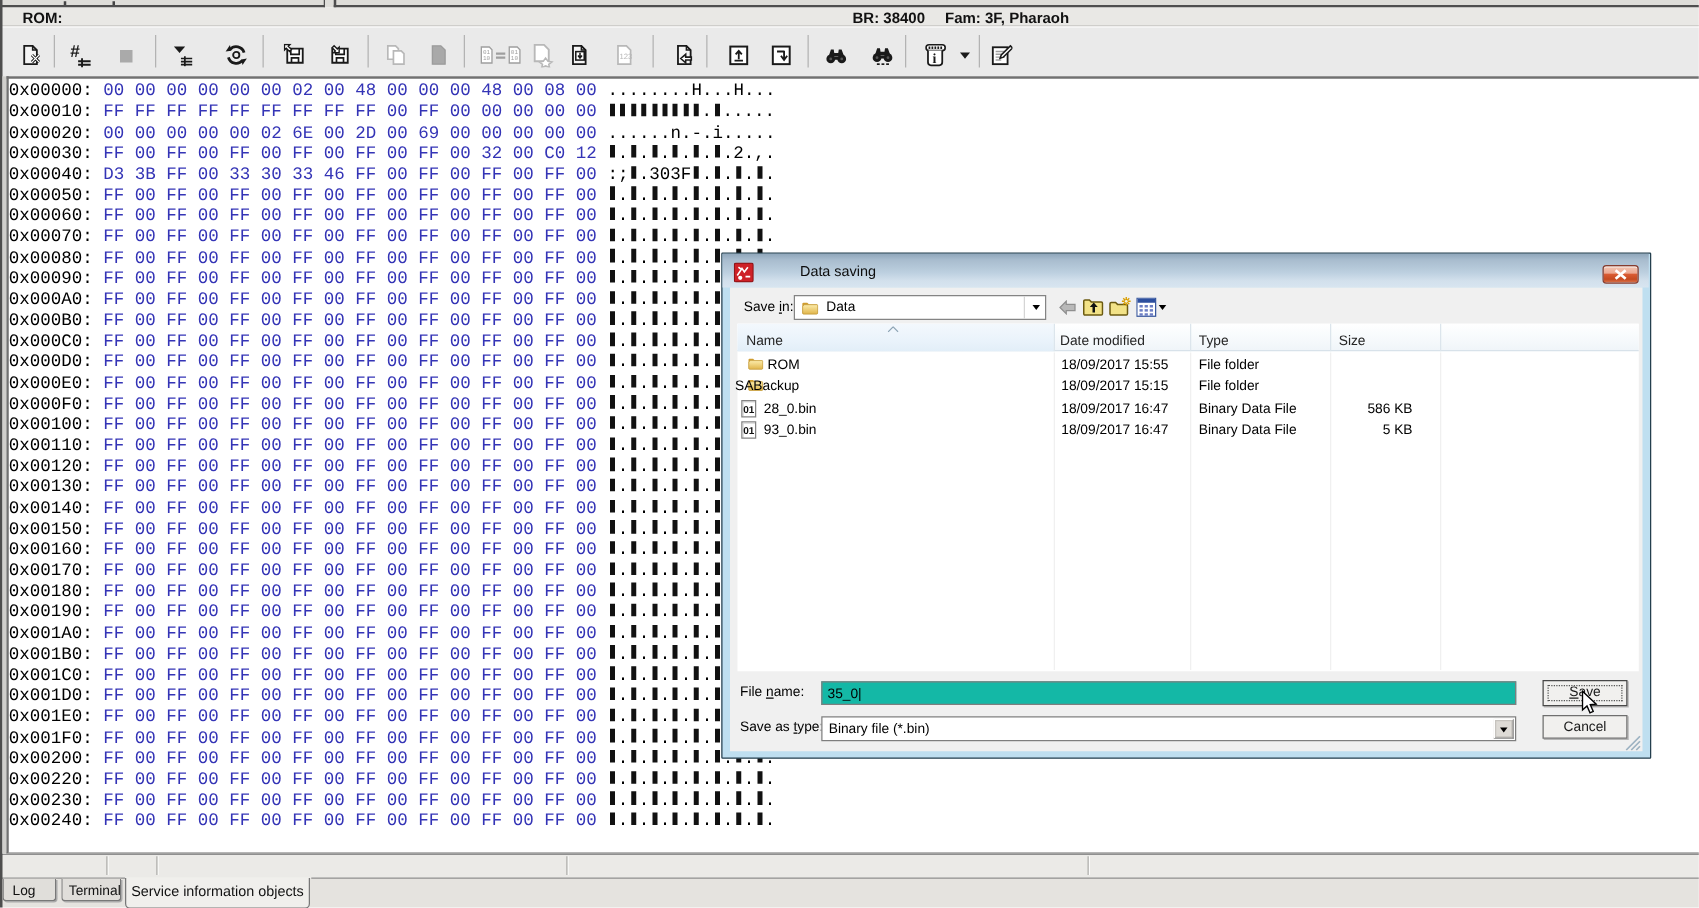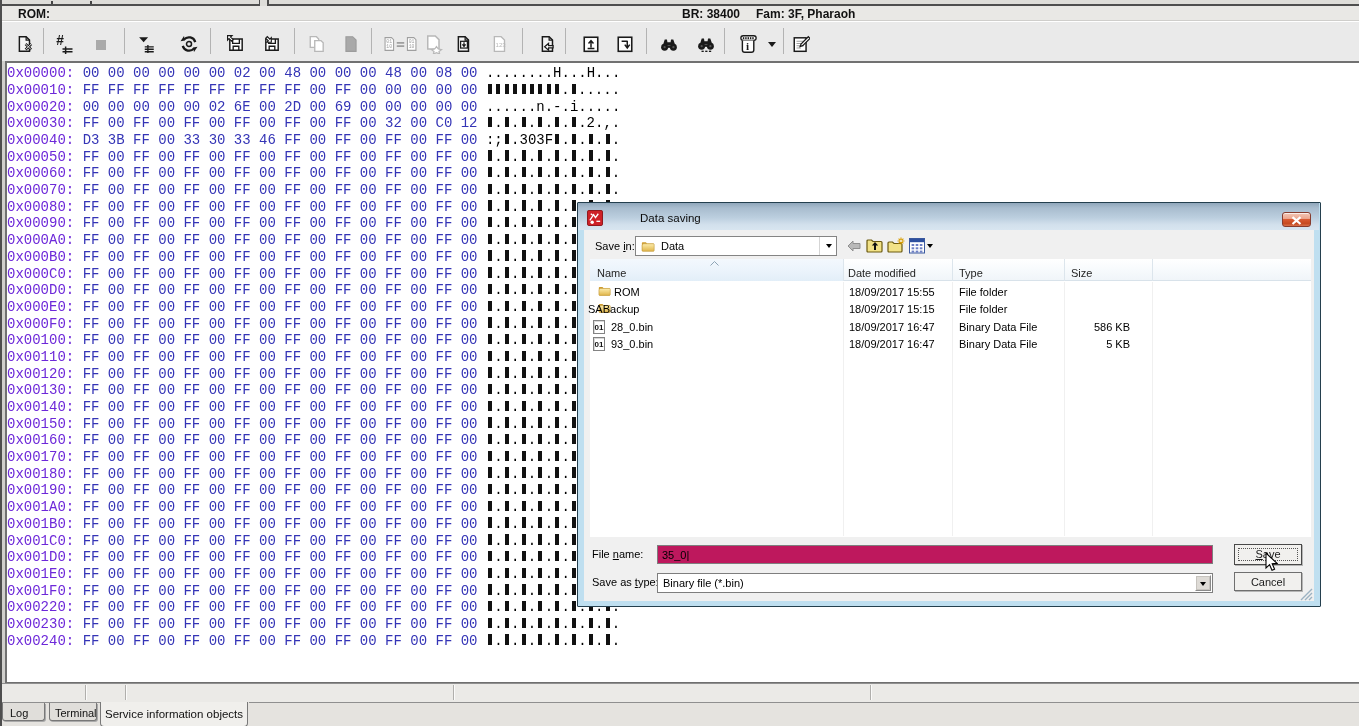--- a/index.html
+++ b/index.html
@@ -12,21 +12,21 @@
 #rombar span { position:absolute; top:1.2px; font:bold 12px "Liberation Sans"; color:#111; }
 
 #toolbar { position:absolute; left:0; top:22px; width:1359px; height:39px; background:#eaeaea; }
 .ts { position:absolute; top:6px; height:26px; width:1px; background:#b3b3b3; }
 
 #hexpanel { position:absolute; left:5px; top:61px; width:1354px; height:622px; background:#fff;
   border-top:2px solid #717171; border-left:2px solid #717171; border-bottom:1px solid #6f6f6f; }
 #hexpre { position:absolute; left:0px; top:2.3px; font:14px "Liberation Mono"; letter-spacing:0;
   line-height:16.7px; color:#000; }
 .hl { white-space:pre; height:16.7px; }
-.ha { color:#6d28d9;text-align:center; }
+.ha { color:#000000;text-align:center; }
 .hh { color:#3434b6; }
 .ht { color:#000; }
 b.q { display:inline-block; width:4px; height:10.4px; background:#111; margin:0 2.2px; }
 
 #status { position:absolute; left:0; top:683px; width:1359px; height:19px; background:#ebeae7;
   border-top:1px solid #8f8f8f; }
 #status .cell { position:absolute; top:4px; font:12px "Liberation Sans"; color:#161616; text-align:center;margin-top:16px; }
 #status .sep { position:absolute; top:1px; height:15px; width:1px; background:#b0afac; box-shadow:1px 0 0 #fbfbfa; }
 
 #tabbar { position:absolute; left:0; top:702px; width:1359px; height:24px; background:#e5e3df; }
@@ -54,21 +54,21 @@
 #lhead span { position:absolute; top:7.5px; font:11px "Liberation Sans"; color:#252525; }
 #lhead i { position:absolute; top:0; height:22px; width:1px; background:#dce5ec; }
 .gridv { position:absolute; top:23px; width:1px; height:254px; background:#f0f0f0; }
 .lrow { position:absolute; font:11px "Liberation Sans"; color:#000; }
 
 .btn { position:absolute; width:68px; height:21px; background:#f1f0ee;
   border:1px solid #6f6f6f; box-shadow:1px 1px 0 #b5b5b5;
   font:11px "Liberation Sans"; color:#1a1a1a; text-align:center; line-height:19px; }
 .btn.def { border:1.5px solid #484848; }
 .focus { position:absolute; left:3px; top:3px; right:3px; bottom:3px; border:1px dotted #555; }
-input.fld { position:absolute; border:1px solid #7e7e7e; background:#be185d; font:11px "Liberation Sans";
+input.fld { position:absolute; border:1px solid #7e7e7e; background:#14b8a6; font:11px "Liberation Sans";
   padding:0 0 0 4px; outline:none; }
 #combo2 { position:absolute; left:657px; top:573px; width:556px; height:20px; background:#fff;
   border:1px solid #7e7e7e; font:11px "Liberation Sans"; color:#000; line-height:18px; padding-left:5px; }
 #combo2 .ab { position:absolute; right:1px; top:1px; width:16px; height:16px; background:#dedbd6;
   border:1px solid #fff; border-right-color:#8a8a8a; border-bottom-color:#8a8a8a; box-shadow:0 0 0 1px #c6c3be inset; }
 .darr { position:absolute; width:0; height:0; border:3.5px solid transparent; border-top:4.5px solid #000; }
 </style></head>
 <body>
 
 <div id="sliver">
@@ -252,20 +252,21 @@
       <div class="hl"><span class="ha">0x00160:</span> <span class="hh">FF 00 FF 00 FF 00 FF 00 FF 00 FF 00 FF 00 FF 00</span> <span class="ht"><b class="q"></b>.<b class="q"></b>.<b class="q"></b>.<b class="q"></b>.<b class="q"></b>.<b class="q"></b>.<b class="q"></b>.<b class="q"></b>.</span></div>
       <div class="hl"><span class="ha">0x00170:</span> <span class="hh">FF 00 FF 00 FF 00 FF 00 FF 00 FF 00 FF 00 FF 00</span> <span class="ht"><b class="q"></b>.<b class="q"></b>.<b class="q"></b>.<b class="q"></b>.<b class="q"></b>.<b class="q"></b>.<b class="q"></b>.<b class="q"></b>.</span></div>
       <div class="hl"><span class="ha">0x00180:</span> <span class="hh">FF 00 FF 00 FF 00 FF 00 FF 00 FF 00 FF 00 FF 00</span> <span class="ht"><b class="q"></b>.<b class="q"></b>.<b class="q"></b>.<b class="q"></b>.<b class="q"></b>.<b class="q"></b>.<b class="q"></b>.<b class="q"></b>.</span></div>
       <div class="hl"><span class="ha">0x00190:</span> <span class="hh">FF 00 FF 00 FF 00 FF 00 FF 00 FF 00 FF 00 FF 00</span> <span class="ht"><b class="q"></b>.<b class="q"></b>.<b class="q"></b>.<b class="q"></b>.<b class="q"></b>.<b class="q"></b>.<b class="q"></b>.<b class="q"></b>.</span></div>
       <div class="hl"><span class="ha">0x001A0:</span> <span class="hh">FF 00 FF 00 FF 00 FF 00 FF 00 FF 00 FF 00 FF 00</span> <span class="ht"><b class="q"></b>.<b class="q"></b>.<b class="q"></b>.<b class="q"></b>.<b class="q"></b>.<b class="q"></b>.<b class="q"></b>.<b class="q"></b>.</span></div>
       <div class="hl"><span class="ha">0x001B0:</span> <span class="hh">FF 00 FF 00 FF 00 FF 00 FF 00 FF 00 FF 00 FF 00</span> <span class="ht"><b class="q"></b>.<b class="q"></b>.<b class="q"></b>.<b class="q"></b>.<b class="q"></b>.<b class="q"></b>.<b class="q"></b>.<b class="q"></b>.</span></div>
       <div class="hl"><span class="ha">0x001C0:</span> <span class="hh">FF 00 FF 00 FF 00 FF 00 FF 00 FF 00 FF 00 FF 00</span> <span class="ht"><b class="q"></b>.<b class="q"></b>.<b class="q"></b>.<b class="q"></b>.<b class="q"></b>.<b class="q"></b>.<b class="q"></b>.<b class="q"></b>.</span></div>
       <div class="hl"><span class="ha">0x001D0:</span> <span class="hh">FF 00 FF 00 FF 00 FF 00 FF 00 FF 00 FF 00 FF 00</span> <span class="ht"><b class="q"></b>.<b class="q"></b>.<b class="q"></b>.<b class="q"></b>.<b class="q"></b>.<b class="q"></b>.<b class="q"></b>.<b class="q"></b>.</span></div>
       <div class="hl"><span class="ha">0x001E0:</span> <span class="hh">FF 00 FF 00 FF 00 FF 00 FF 00 FF 00 FF 00 FF 00</span> <span class="ht"><b class="q"></b>.<b class="q"></b>.<b class="q"></b>.<b class="q"></b>.<b class="q"></b>.<b class="q"></b>.<b class="q"></b>.<b class="q"></b>.</span></div>
       <div class="hl"><span class="ha">0x001F0:</span> <span class="hh">FF 00 FF 00 FF 00 FF 00 FF 00 FF 00 FF 00 FF 00</span> <span class="ht"><b class="q"></b>.<b class="q"></b>.<b class="q"></b>.<b class="q"></b>.<b class="q"></b>.<b class="q"></b>.<b class="q"></b>.<b class="q"></b>.</span></div>
+      <div class="hl"><span class="ha">0x00200:</span> <span class="hh">FF 00 FF 00 FF 00 FF 00 FF 00 FF 00 FF 00 FF 00</span> <span class="ht"><b class="q"></b>.<b class="q"></b>.<b class="q"></b>.<b class="q"></b>.<b class="q"></b>.<b class="q"></b>.<b class="q"></b>.<b class="q"></b>.</span></div>
       <div class="hl"><span class="ha">0x00220:</span> <span class="hh">FF 00 FF 00 FF 00 FF 00 FF 00 FF 00 FF 00 FF 00</span> <span class="ht"><b class="q"></b>.<b class="q"></b>.<b class="q"></b>.<b class="q"></b>.<b class="q"></b>.<b class="q"></b>.<b class="q"></b>.<b class="q"></b>.</span></div>
       <div class="hl"><span class="ha">0x00230:</span> <span class="hh">FF 00 FF 00 FF 00 FF 00 FF 00 FF 00 FF 00 FF 00</span> <span class="ht"><b class="q"></b>.<b class="q"></b>.<b class="q"></b>.<b class="q"></b>.<b class="q"></b>.<b class="q"></b>.<b class="q"></b>.<b class="q"></b>.</span></div>
       <div class="hl"><span class="ha">0x00240:</span> <span class="hh">FF 00 FF 00 FF 00 FF 00 FF 00 FF 00 FF 00 FF 00</span> <span class="ht"><b class="q"></b>.<b class="q"></b>.<b class="q"></b>.<b class="q"></b>.<b class="q"></b>.<b class="q"></b>.<b class="q"></b>.<b class="q"></b>.</span></div>
 </div>
   </div>
 
 <div id="status">
   <div class="cell" style="left:0;width:85px">0(0)d</div>
   <div class="cell" style="left:125px;width:360px;font-size:15px;padding-top:1px">LE B:0-W:0-DW:0-QW:562949953421312</div>
   <div class="cell" style="left:870px;width:489px;letter-spacing:0.35px">System File, Vol = 3, FID = 35, Copy = 0</div>

